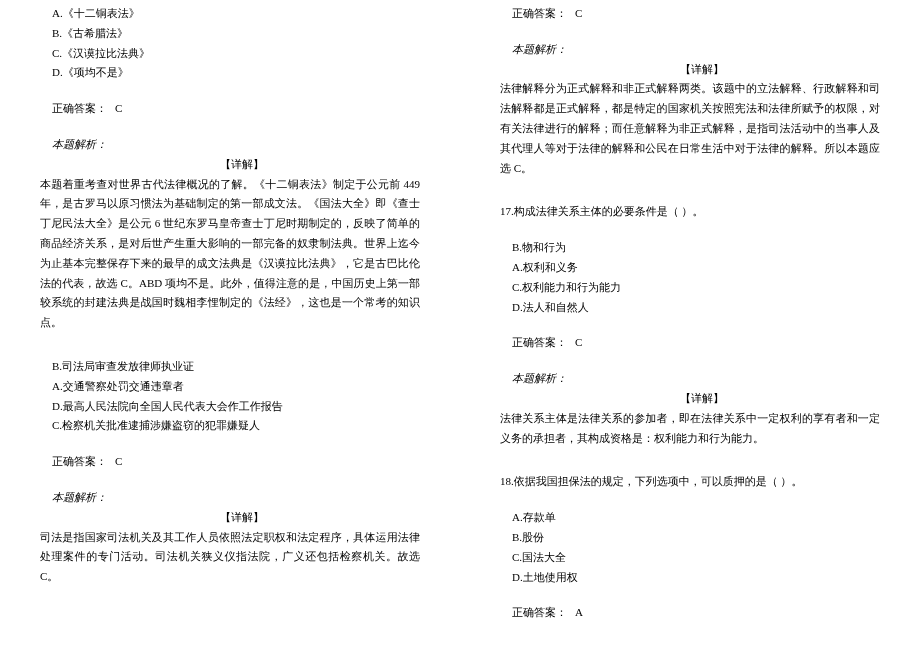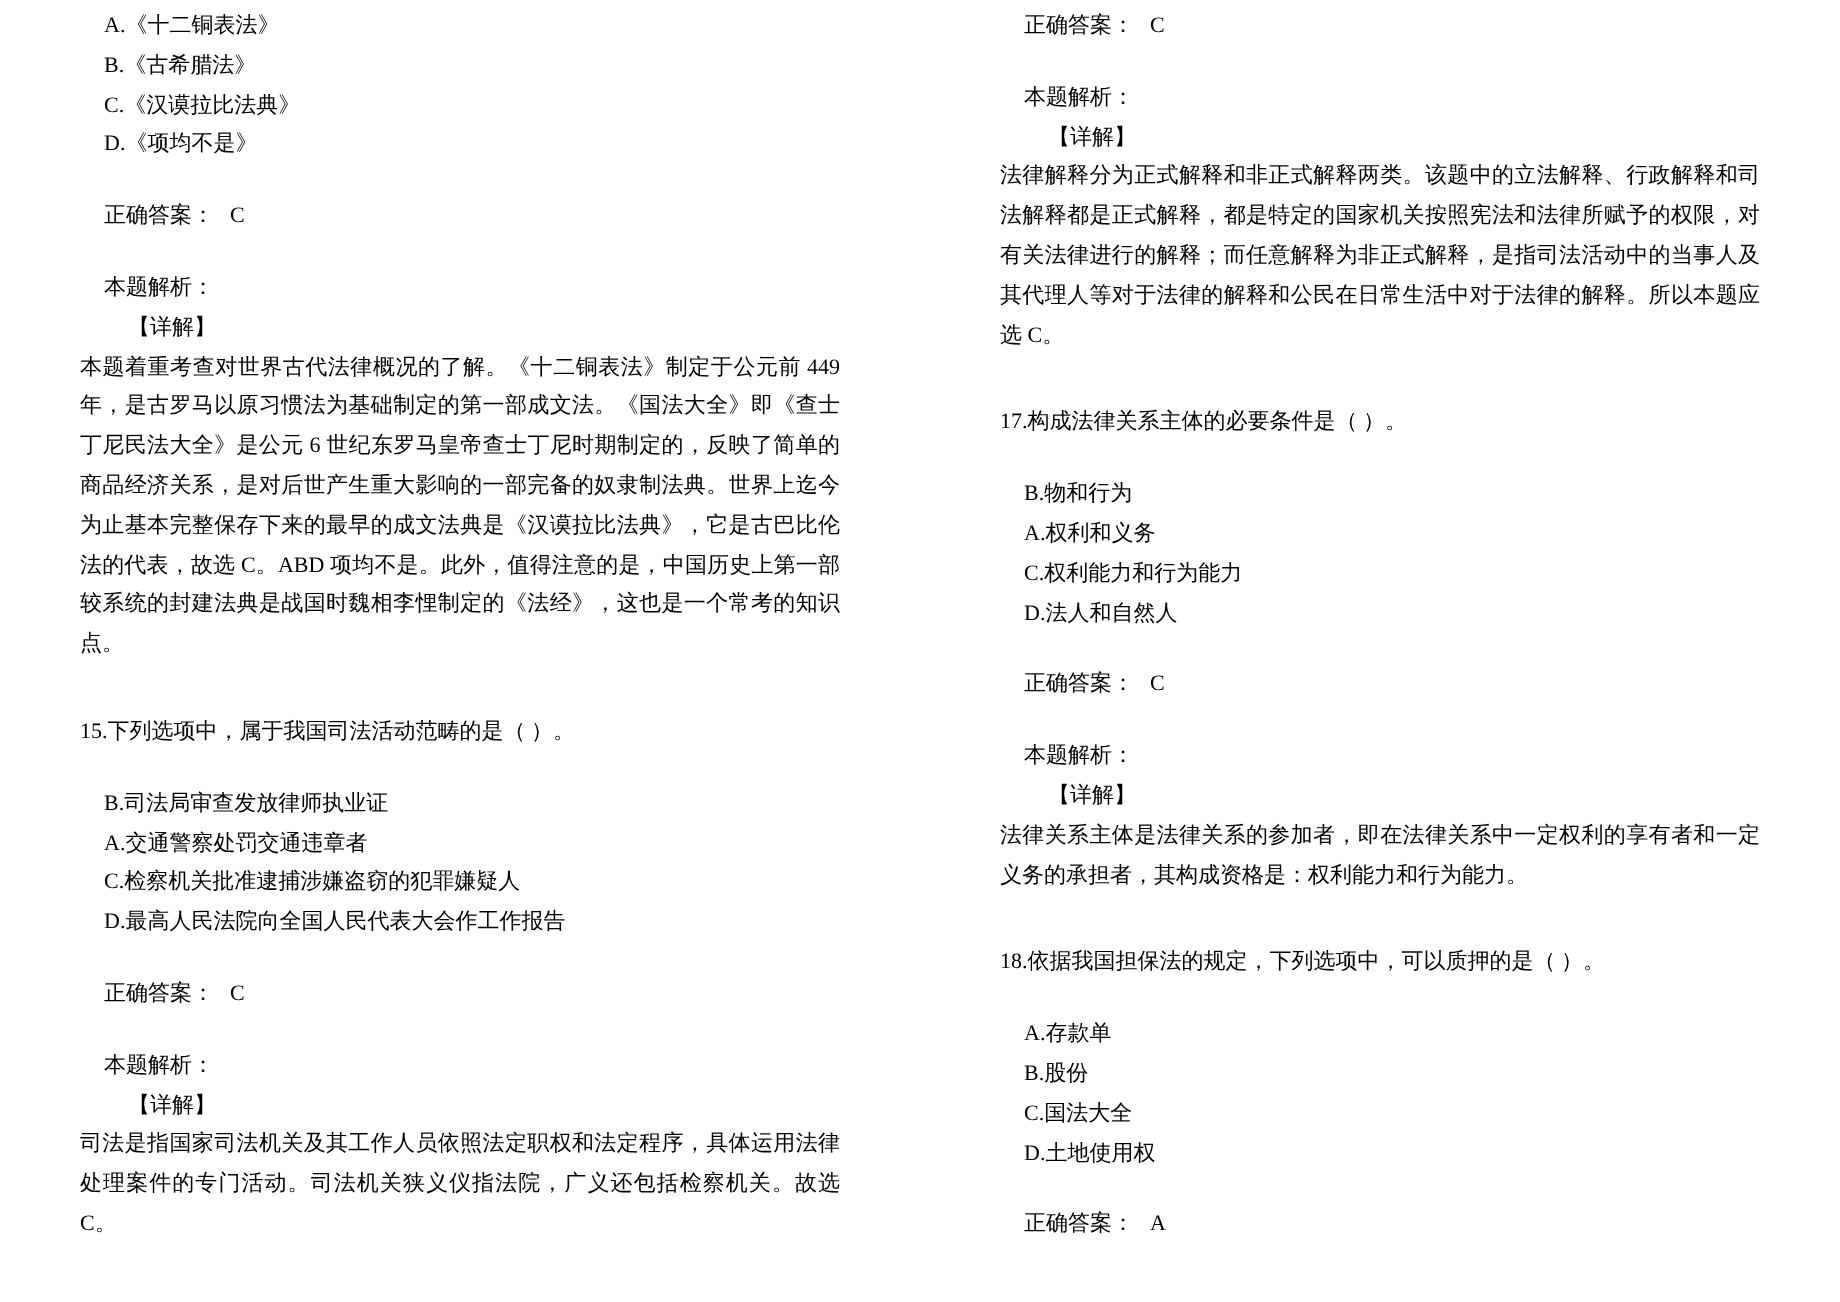--- a/index.html
+++ b/index.html
@@ -28,23 +28,25 @@
       padding-left: 12px;
     }
     .answer-label {
       padding-left: 12px;
     }
     .answer-value {
       margin-left: 8px;
     }
     .section-title {
       padding-left: 12px;
+      font-style: italic;
     }
     .detail-title {
       padding-left: 24px;
+      text-align: center;
     }
     .explanation {
       text-align: justify;
     }
     .question-title {
     }
     .spacer {
       height: 8px;
     }
   </style>
@@ -63,27 +65,24 @@
   </div>
   <div class="block">
     <div class="section-title">本题解析：</div>
     <div class="detail-title">【详解】</div>
     <div class="explanation">本题着重考查对世界古代法律概况的了解。《十二铜表法》制定于公元前 449 年，是古罗马以原习惯法为基础制定的第一部成文法。《国法大全》即《查士丁尼民法大全》是公元 6 世纪东罗马皇帝查士丁尼时期制定的，反映了简单的商品经济关系，是对后世产生重大影响的一部完备的奴隶制法典。世界上迄今为止基本完整保存下来的最早的成文法典是《汉谟拉比法典》，它是古巴比伦法的代表，故选 C。ABD 项均不是。此外，值得注意的是，中国历史上第一部较系统的封建法典是战国时魏相李悝制定的《法经》，这也是一个常考的知识点。</div>
   </div>
 
   <div class="spacer"></div>
 
   <div class="block">
-    <div class="question-title">15.下列选项中，属于我国司法活动范畴的是（ ）。</div>
-  </div>
-  <div class="block">
     <div class="option">B.司法局审查发放律师执业证</div>
     <div class="option">A.交通警察处罚交通违章者</div>
+    <div class="option">D.最高人民法院向全国人民代表大会作工作报告</div>
     <div class="option">C.检察机关批准逮捕涉嫌盗窃的犯罪嫌疑人</div>
-    <div class="option">D.最高人民法院向全国人民代表大会作工作报告</div>
   </div>
   <div class="block">
     <span class="answer-label">正确答案：</span><span class="answer-value">C</span>
   </div>
   <div class="block">
     <div class="section-title">本题解析：</div>
     <div class="detail-title">【详解】</div>
     <div class="explanation">司法是指国家司法机关及其工作人员依照法定职权和法定程序，具体运用法律处理案件的专门活动。司法机关狭义仪指法院，广义还包括检察机关。故选 C。</div>
   </div>
 

